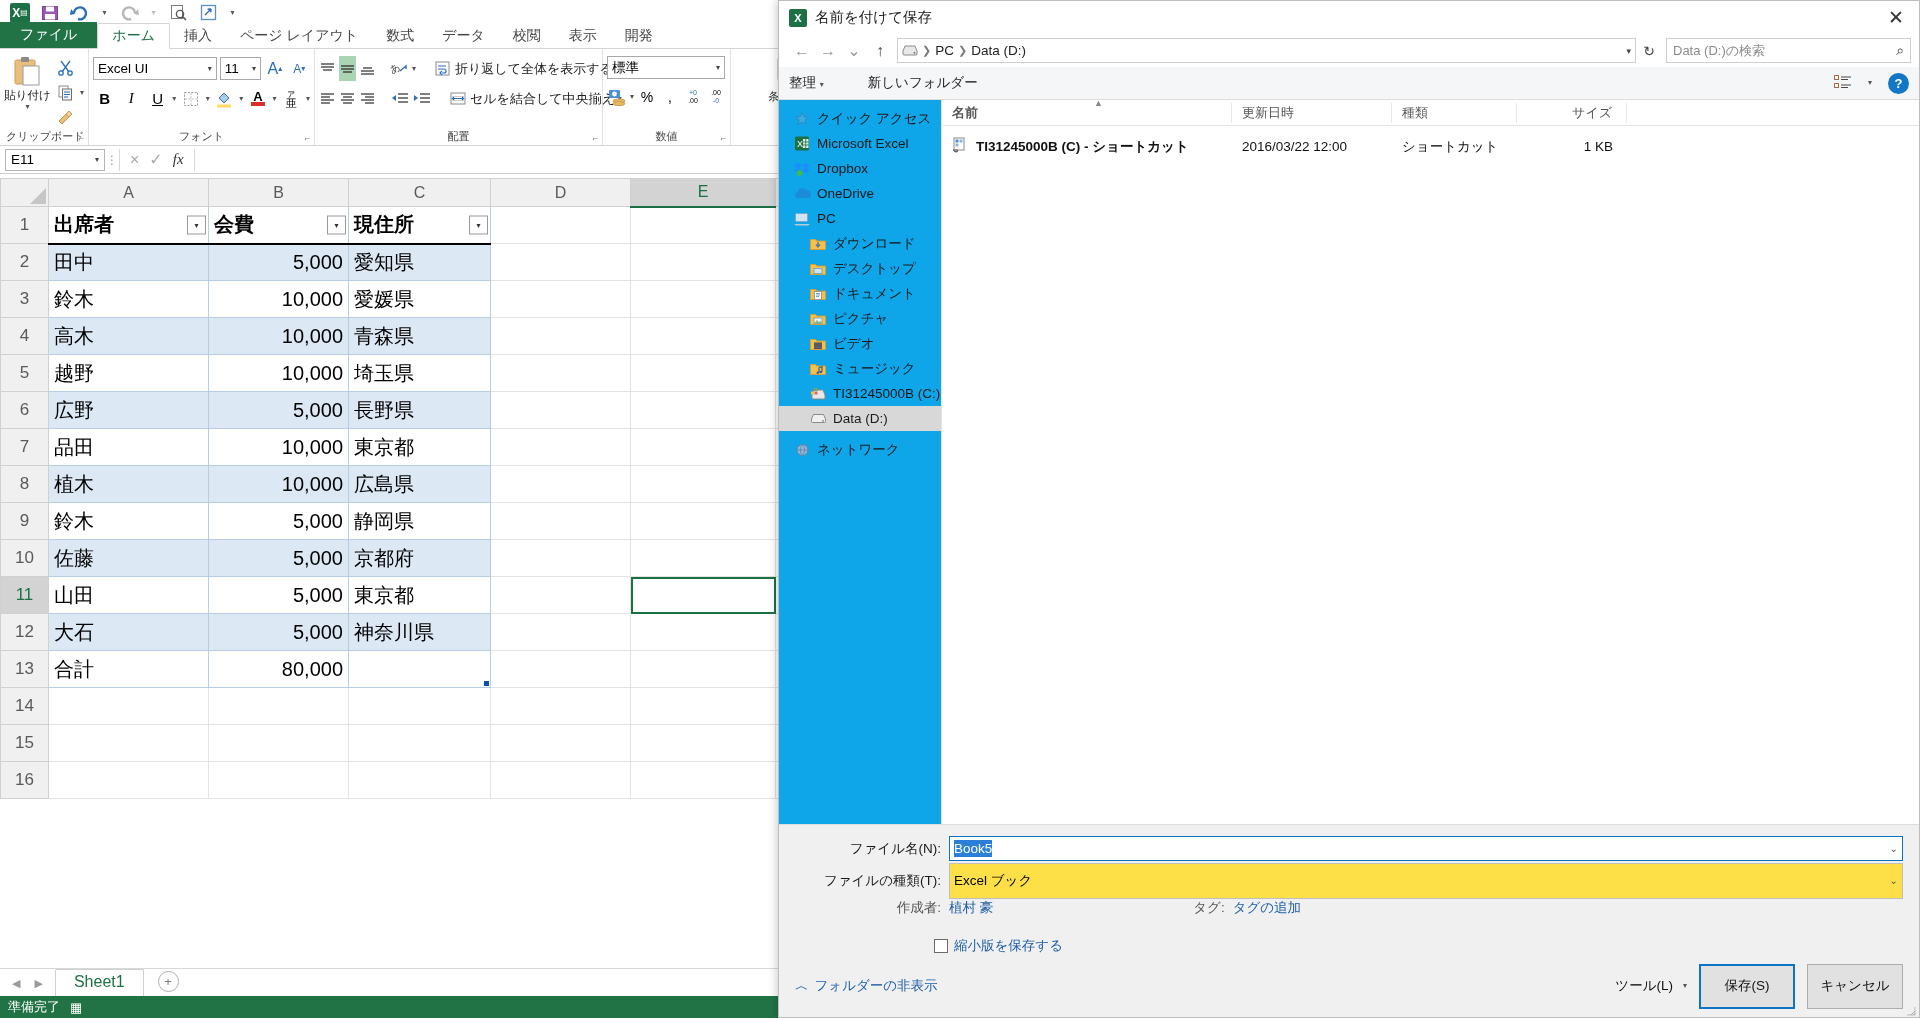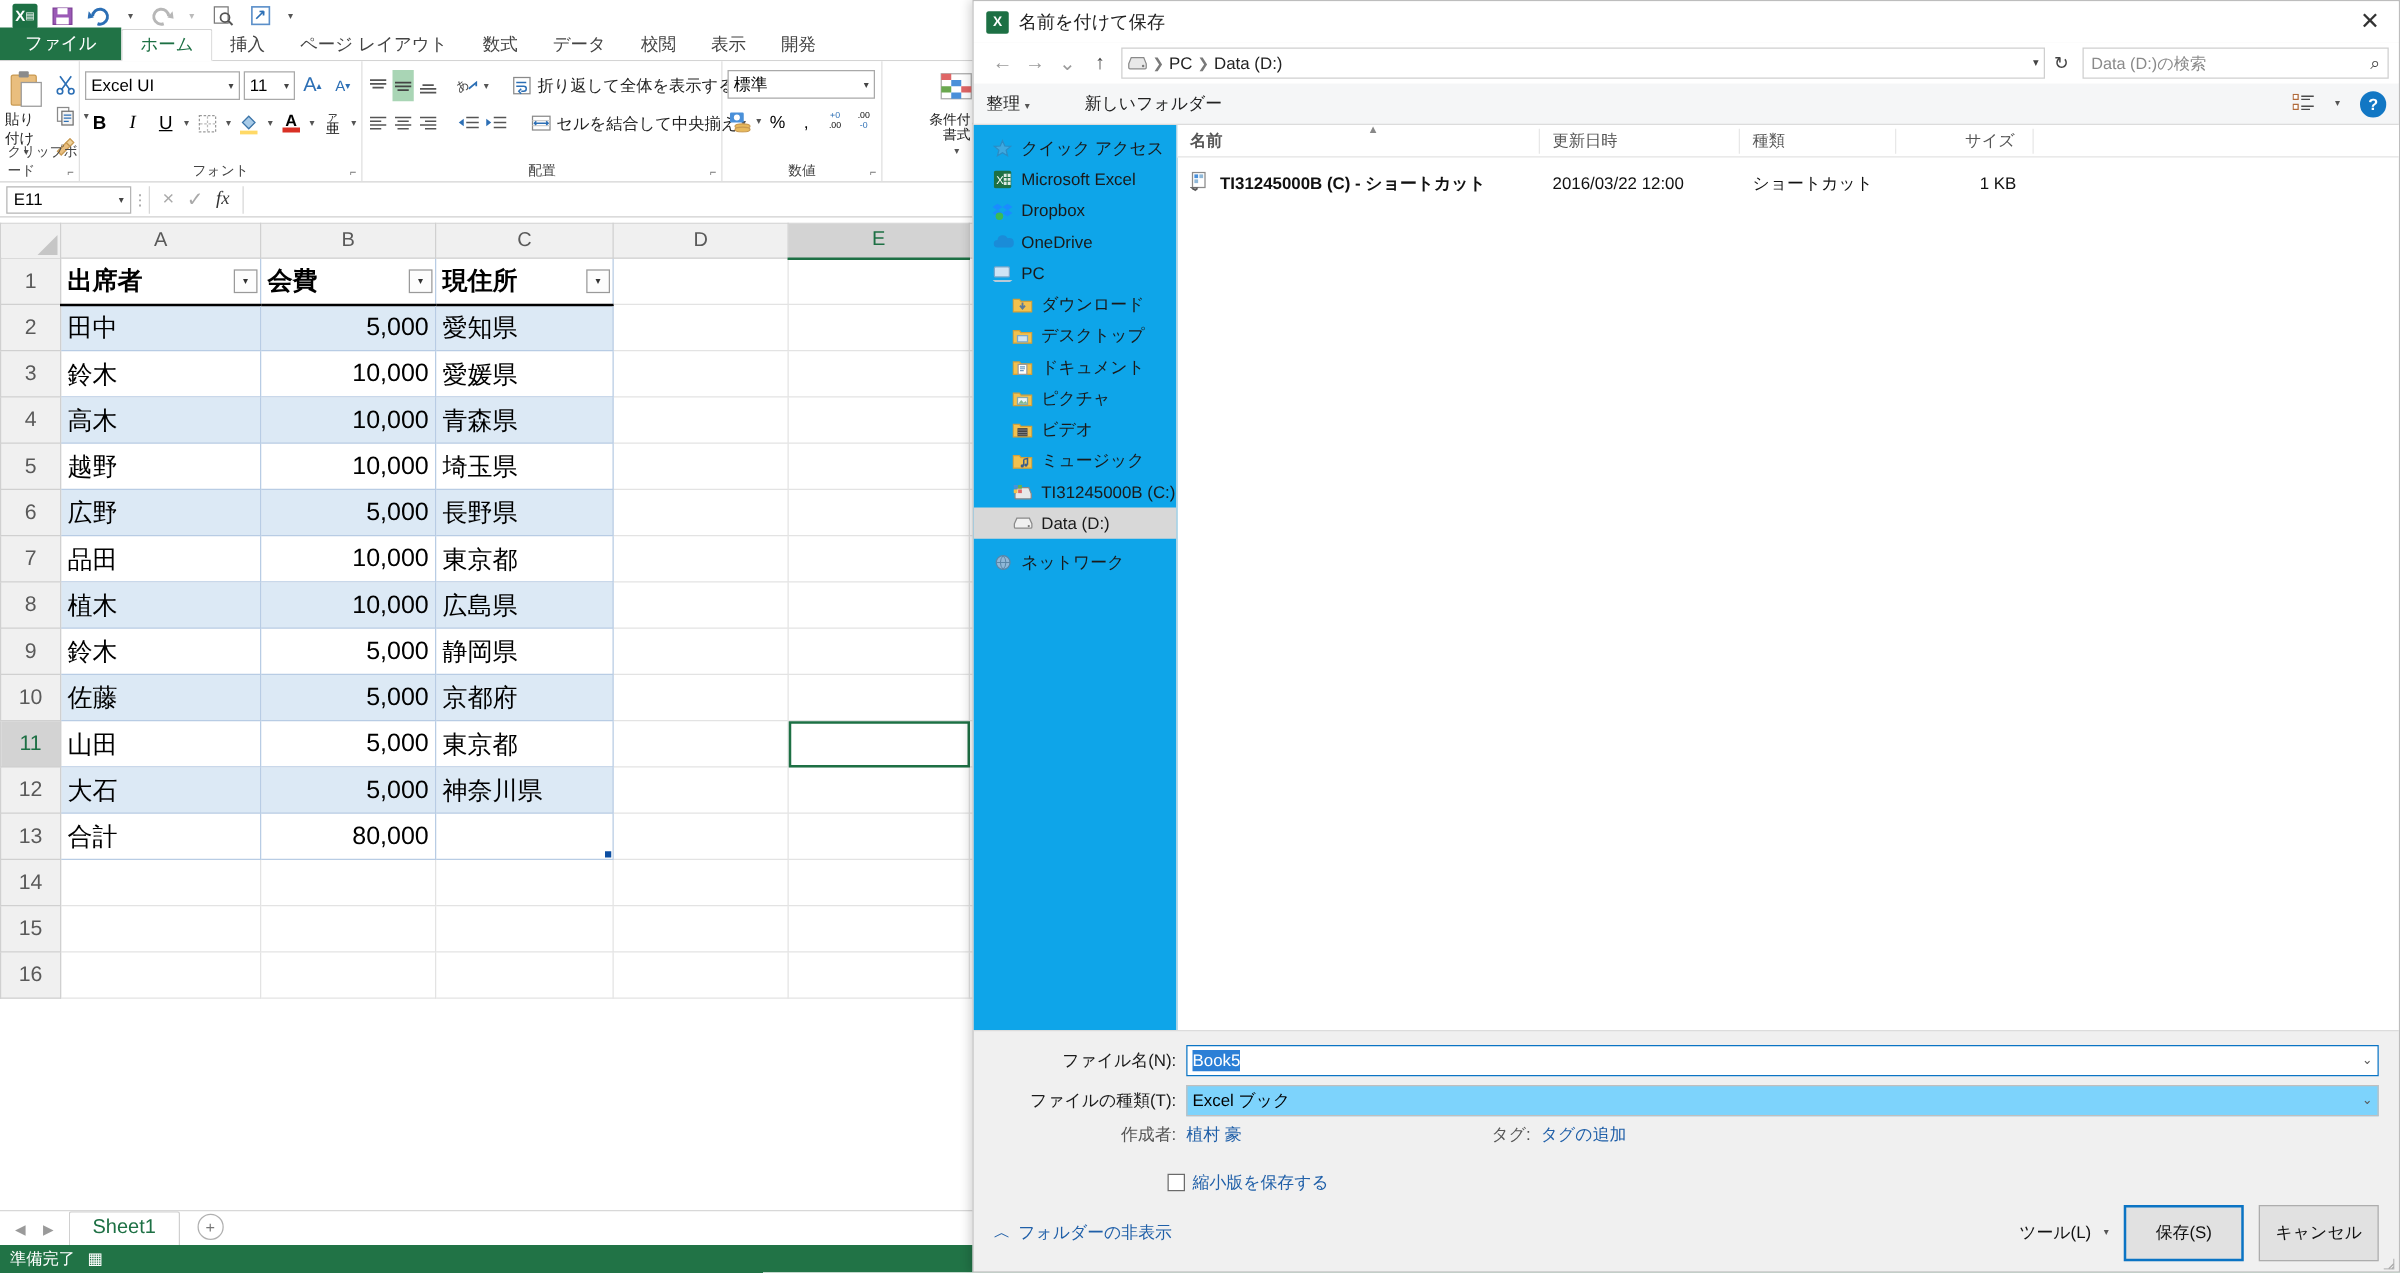--- a/index.html
+++ b/index.html
@@ -149,21 +149,21 @@
   .c-date{ width:160px; }
   .c-type{ width:125px; }
   .c-size{ width:110px; text-align:right; justify-content:flex-end; padding-right:14px;}
   .dlg-form{ background:#f0f0f0; border-top:1px solid #dcdcdc; padding:10px 16px 0 0; }
   .frow{ display:flex; align-items:center; height:27px; margin-bottom:5px;}
   .flabel{ width:170px; text-align:right; padding-right:8px; font-size:13.5px; color:#1a1a1a;}
   .finput{ flex:1; height:25px; border:1px solid #0b74c4; background:#fff; display:flex; align-items:center;
            padding:0 4px; font-size:13.5px;}
   .finput .selected{ background:#2b7fd6; color:#fff; padding:1px 0px; }
   .finput .cr{ margin-left:auto; font-size:10px; color:#555; }
-  .fselect{ flex:1; height:25px; border:1px solid #bfbfbf; background:#7dd3fc; display:flex; align-items:center;
+  .fselect{ flex:1; height:36px; border:1px solid #bfbfbf; background:#fde047; display:flex; align-items:center;
             padding:0 4px; font-size:13.5px;}
   .fmeta{ display:flex; align-items:center; font-size:13.5px; color:#555; margin-top:0; }
   .link{ color:#1f5fa8; }
   .chkrow{ display:flex; align-items:center; gap:6px; margin:20px 0 0 155px; font-size:13.5px;}
   .chkbox{ width:14px;height:14px;border:1px solid #6b6b6b;background:#fff;}
   .dlg-foot{ height:62px; background:#f0f0f0; display:flex; align-items:center; padding:0 16px; }
   .foldlink{ display:flex; align-items:center; gap:6px; font-size:13.5px; color:#1f5fa8;}
   .foot-right{ margin-left:auto; display:flex; align-items:center; gap:12px;}
   .toolsbtn{ display:flex; align-items:center; gap:10px; font-size:13.5px; color:#111;}
   .dbtn{ width:96px; height:45px; border:1px solid #adadad; background:#e1e1e1; font-size:13.5px;
@@ -231,21 +231,21 @@
     <div class="tab">ページ レイアウト</div>
     <div class="tab">数式</div>
     <div class="tab">データ</div>
     <div class="tab">校閲</div>
     <div class="tab">表示</div>
     <div class="tab">開発</div>
   </div>
 
   <div class="ribbon">
 
-    <div class="rgroup" style="width:64px">
+    <div class="rgroup" style="width:89px">
       <div class="rrow" style="align-items:flex-start">
         <div class="paste">
           <svg width="34" height="34" viewBox="0 0 34 34">
             <rect x="5" y="6" width="20" height="24" rx="1.5" fill="#e9be7e" stroke="#c99a52"></rect>
             <rect x="11" y="3" width="8" height="5" rx="1" fill="#8b8b8b"></rect>
             <rect x="13" y="12" width="16" height="19" fill="#fff" stroke="#9a9a9a"></rect>
           </svg>
           <div class="lbl">貼り付け</div>
           <span class="caret">▾</span>
         </div>

